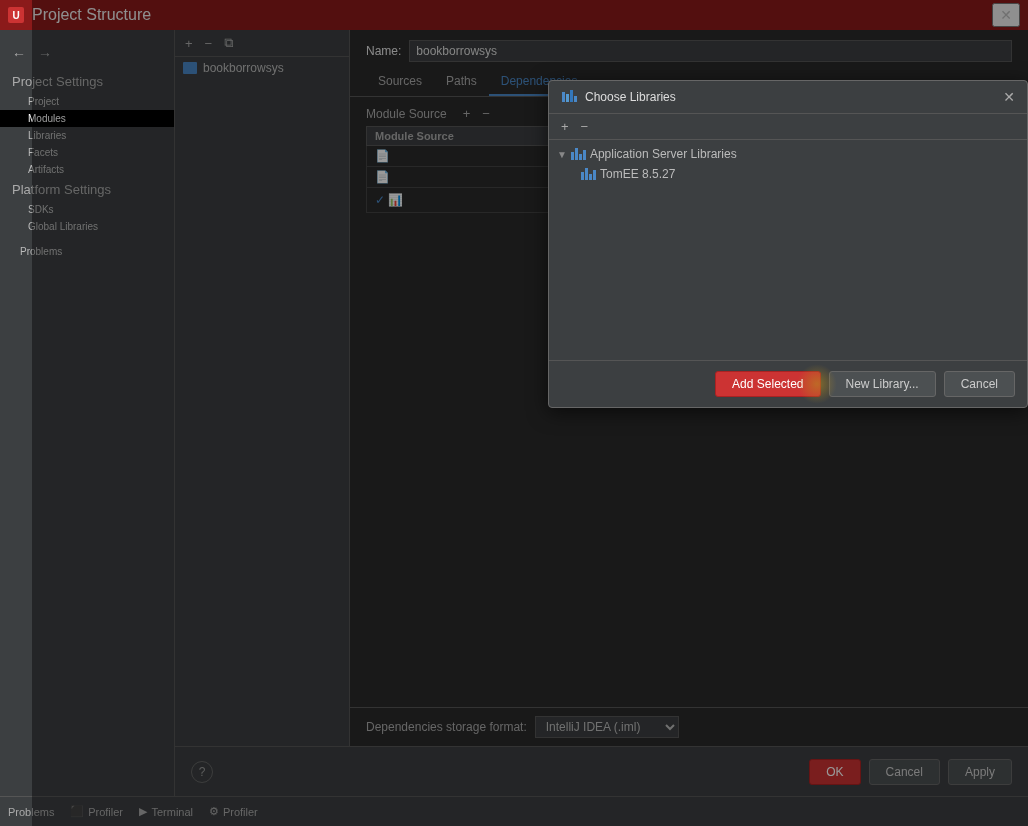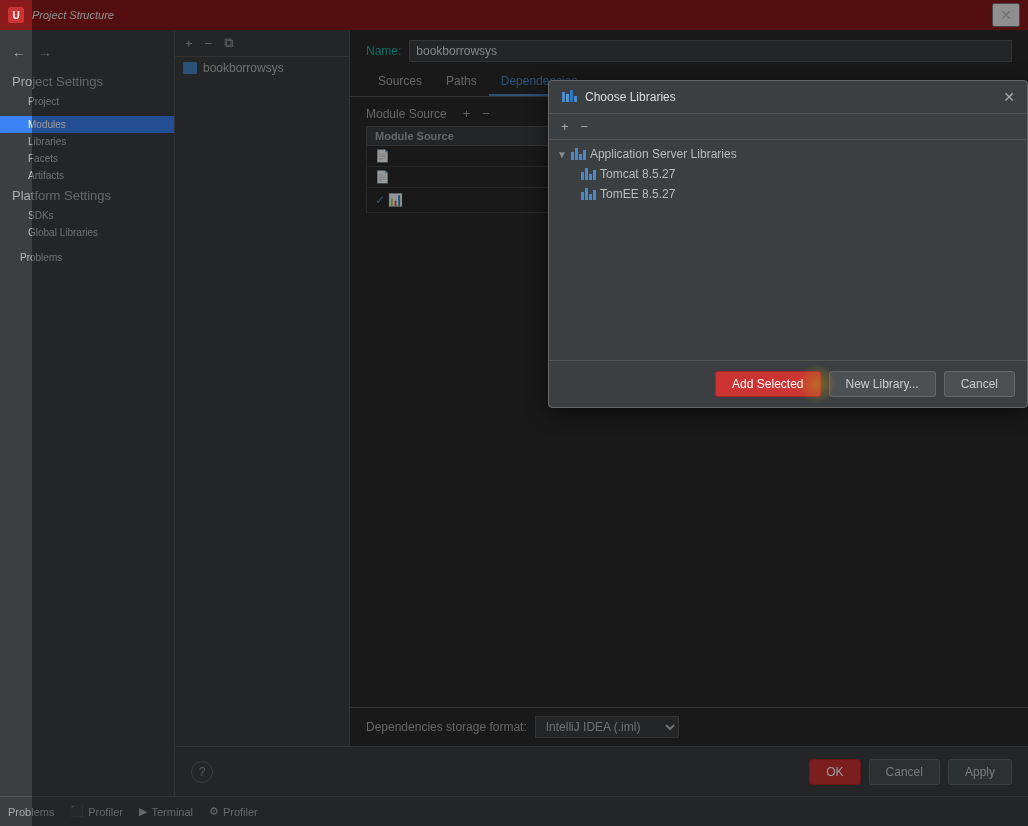--- a/index.html
+++ b/index.html
@@ -30,23 +30,22 @@
       border-radius: 2px;
       display: flex;
       align-items: center;
       justify-content: center;
       color: white;
       font-size: 10px;
       font-weight: bold;
     }
     .title-bar-text {
       color: #eeeeee;
-      font-size: 11px;
+      font-size: 16px;
       flex: 1;
-      font-style: italic;
     }
     .title-bar-close {
       color: #bbbbbb;
       cursor: pointer;
       font-size: 14px;
       padding: 2px 6px;
     }
 
     
     .main-layout {
@@ -80,23 +79,22 @@
       color: #aaaaaa;
       font-size: 13px;
     }
     .sidebar-item {
       padding: 3px 12px 3px 20px;
       cursor: pointer;
       color: #bbbbbb;
       font-size: 10px;
     }
     .sidebar-item.active {
-      background: #3b82f6;
+      background: #000000;
       color: white;
-      margin-top: 6px;
     }
     .sidebar-item.level2 { padding-left: 28px; }
 
     
     .content-area {
       flex: 1;
       display: flex;
       flex-direction: column;
       background: #2b2b2b;
     }
@@ -145,21 +143,21 @@
       flex-direction: column;
       background: #2b2b2b;
     }
 
     .name-row {
       display: flex;
       align-items: center;
       gap: 8px;
       padding: 10px 16px 6px;
     }
-    .name-label { color: #14b8a6; font-size: 12px; }
+    .name-label { color: #e5e5e5; font-size: 12px; }
     .name-input {
       flex: 1;
       background: #3c3f41;
       border: 1px solid #555;
       color: #ddd;
       padding: 3px 6px;
       font-size: 12px;
       outline: none;
     }
 
@@ -593,29 +591,20 @@
         </div>
         <span>Application Server Libraries</span>
       </div>
       <div class="tree-item">
         <div class="tree-group-icon">
           <div class="tree-bar" style="height:8px;"></div>
           <div class="tree-bar" style="height:12px;"></div>
           <div class="tree-bar" style="height:6px;"></div>
           <div class="tree-bar" style="height:10px;"></div>
         </div>
-        <span>Tomcat 8.5.27</span>
-      </div>
-      <div class="tree-item">
-        <div class="tree-group-icon">
-          <div class="tree-bar" style="height:8px;"></div>
-          <div class="tree-bar" style="height:12px;"></div>
-          <div class="tree-bar" style="height:6px;"></div>
-          <div class="tree-bar" style="height:10px;"></div>
-        </div>
         <span>TomEE 8.5.27</span>
       </div>
     </div>
     <div class="dialog-actions" style="position:relative;">
       <button class="btn btn-primary" style="position:relative;">Add Selected</button>
 
       <div class="cursor-glow" style="position:absolute; right:210px; top:50%; transform:translate(50%,-50%);"></div>
       <button class="btn">New Library...</button>
       <button class="btn">Cancel</button>
     </div>

